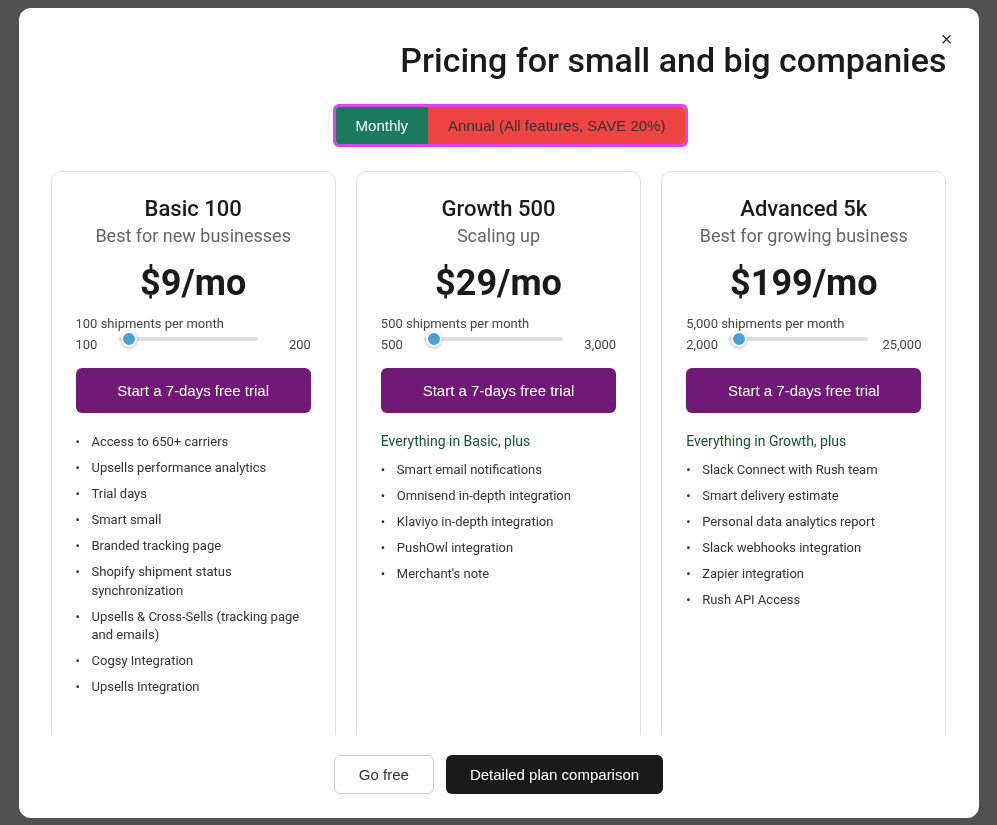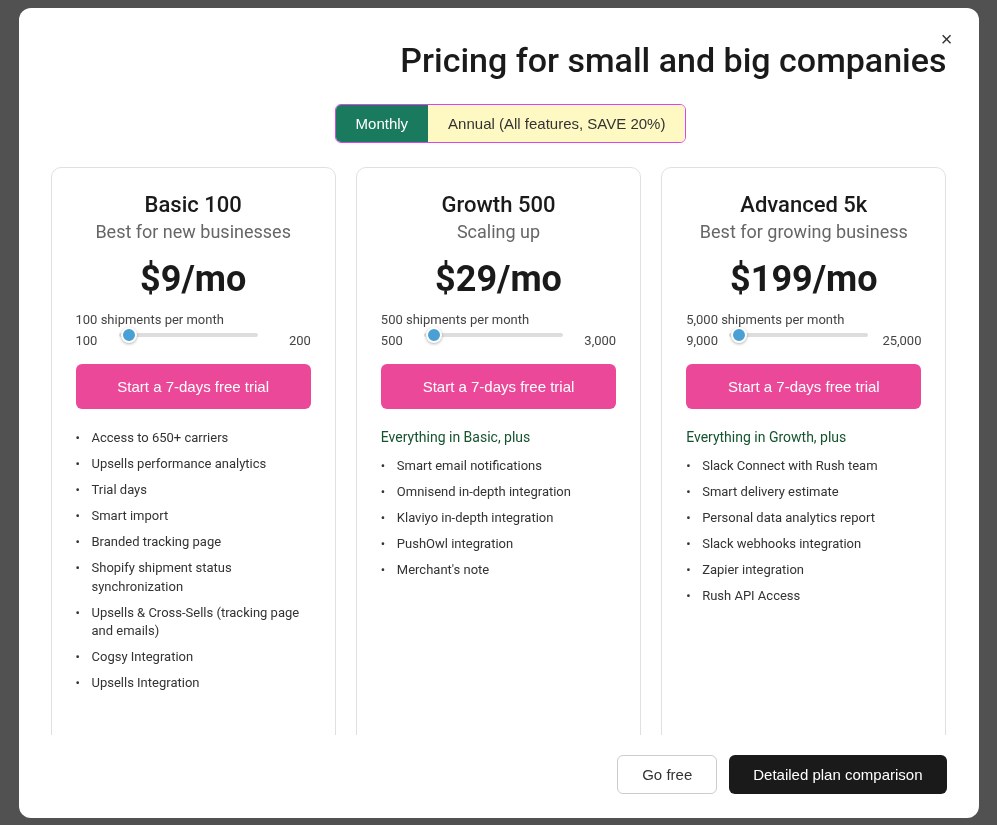--- a/index.html
+++ b/index.html
@@ -62,33 +62,33 @@
     }
 
     .billing-toggle {
       display: flex;
       justify-content: center;
       margin-bottom: 24px;
     }
 
     .toggle-group {
       display: flex;
-      border: 1px solid #d946ef;
+      border: 3px solid #d946ef;
       border-radius: 6px;
       overflow: hidden;
       margin-left: 24px;
     }
 
     .toggle-btn {
       padding: 10px 20px;
       border: none;
       cursor: pointer;
       font-size: 15px;
       font-weight: 400;
-      background: #fef9c3;
+      background: #ef4444;
       color: #333;
     }
 
     .toggle-btn.active {
       background: #1a7a5e;
       color: #fff;
     }
 
     .plans-container {
       display: flex;
@@ -168,21 +168,21 @@
       background: #4a9fd4;
       border-radius: 50%;
       position: absolute;
       top: -6px;
       left: 2px;
       border: 2px solid #fff;
       box-shadow: 0 1px 3px rgba(0,0,0,0.3);
     }
 
     .trial-btn {
-      background: #ec4899;
+      background: #701a75;
       color: #fff;
       border: none;
       border-radius: 6px;
       padding: 14px 20px;
       font-size: 15px;
       font-weight: 500;
       cursor: pointer;
       width: 100%;
       margin-bottom: 20px;
     }
@@ -210,21 +210,21 @@
 
     .feature-list li::before {
       content: '•';
       position: absolute;
       left: 0;
       color: #333;
     }
 
     .modal-footer {
       display: flex;
-      justify-content: flex-end;
+      justify-content: center;
       gap: 12px;
       padding: 20px 0 24px 0;
       background: #fff;
     }
 
     .footer-btn-secondary {
       padding: 10px 24px;
       border: 1px solid #ccc;
       border-radius: 6px;
       background: #fff;
@@ -272,21 +272,21 @@
           <div class="slider-track">
             <div class="slider-thumb"></div>
           </div>
           <span class="slider-label right">200</span>
         </div>
         <button class="trial-btn">Start a 7-days free trial</button>
         <ul class="feature-list">
           <li>Access to 650+ carriers</li>
           <li>Upsells performance analytics</li>
           <li>Trial days</li>
-          <li>Smart import</li>
+          <li>Smart small</li>
           <li>Branded tracking page</li>
           <li>Shopify shipment status synchronization</li>
           <li>Upsells &amp; Cross-Sells (tracking page and emails)</li>
           <li>Cogsy Integration</li>
           <li>Upsells Integration</li>
         </ul>
       </div>
 
       <div class="plan-card">
         <div class="plan-name">Growth 500</div>
@@ -310,21 +310,21 @@
           <li>Merchant's note</li>
         </ul>
       </div>
 
       <div class="plan-card">
         <div class="plan-name">Advanced 5k</div>
         <div class="plan-tagline">Best for growing business</div>
         <div class="plan-price">$199/mo</div>
         <div class="plan-shipments">5,000 shipments per month</div>
         <div class="slider-row">
-          <span class="slider-label">9,000</span>
+          <span class="slider-label">2,000</span>
           <div class="slider-track">
             <div class="slider-thumb"></div>
           </div>
           <span class="slider-label right">25,000</span>
         </div>
         <button class="trial-btn">Start a 7-days free trial</button>
         <div class="plan-features-intro">Everything in Growth, plus</div>
         <ul class="feature-list">
           <li>Slack Connect with Rush team</li>
           <li>Smart delivery estimate</li>

